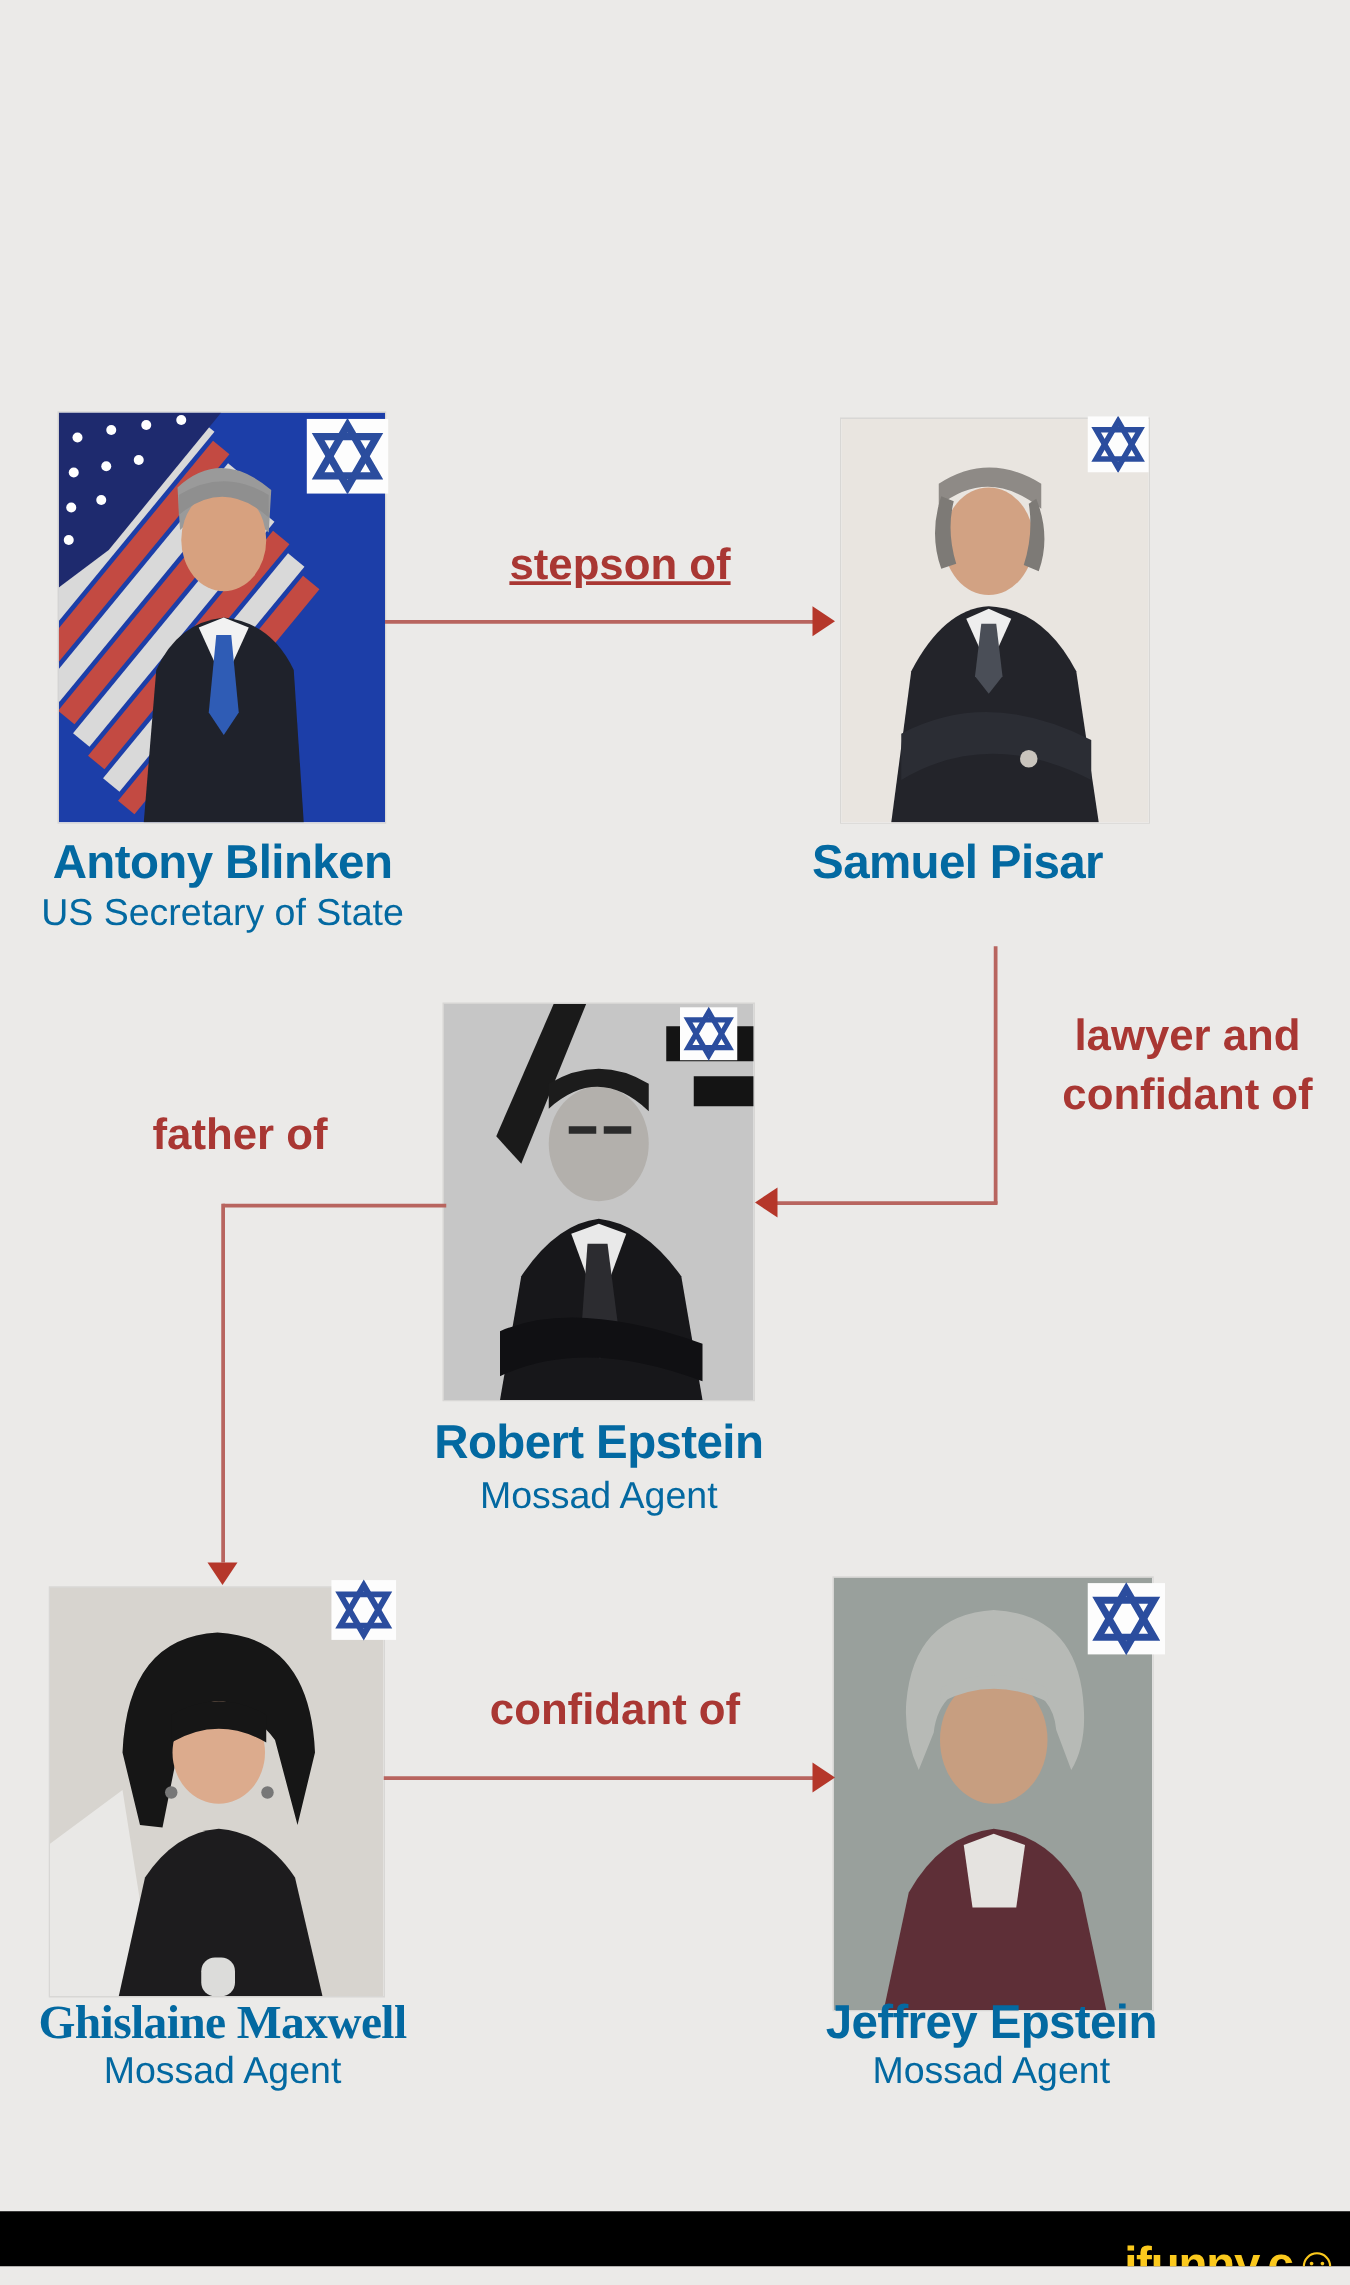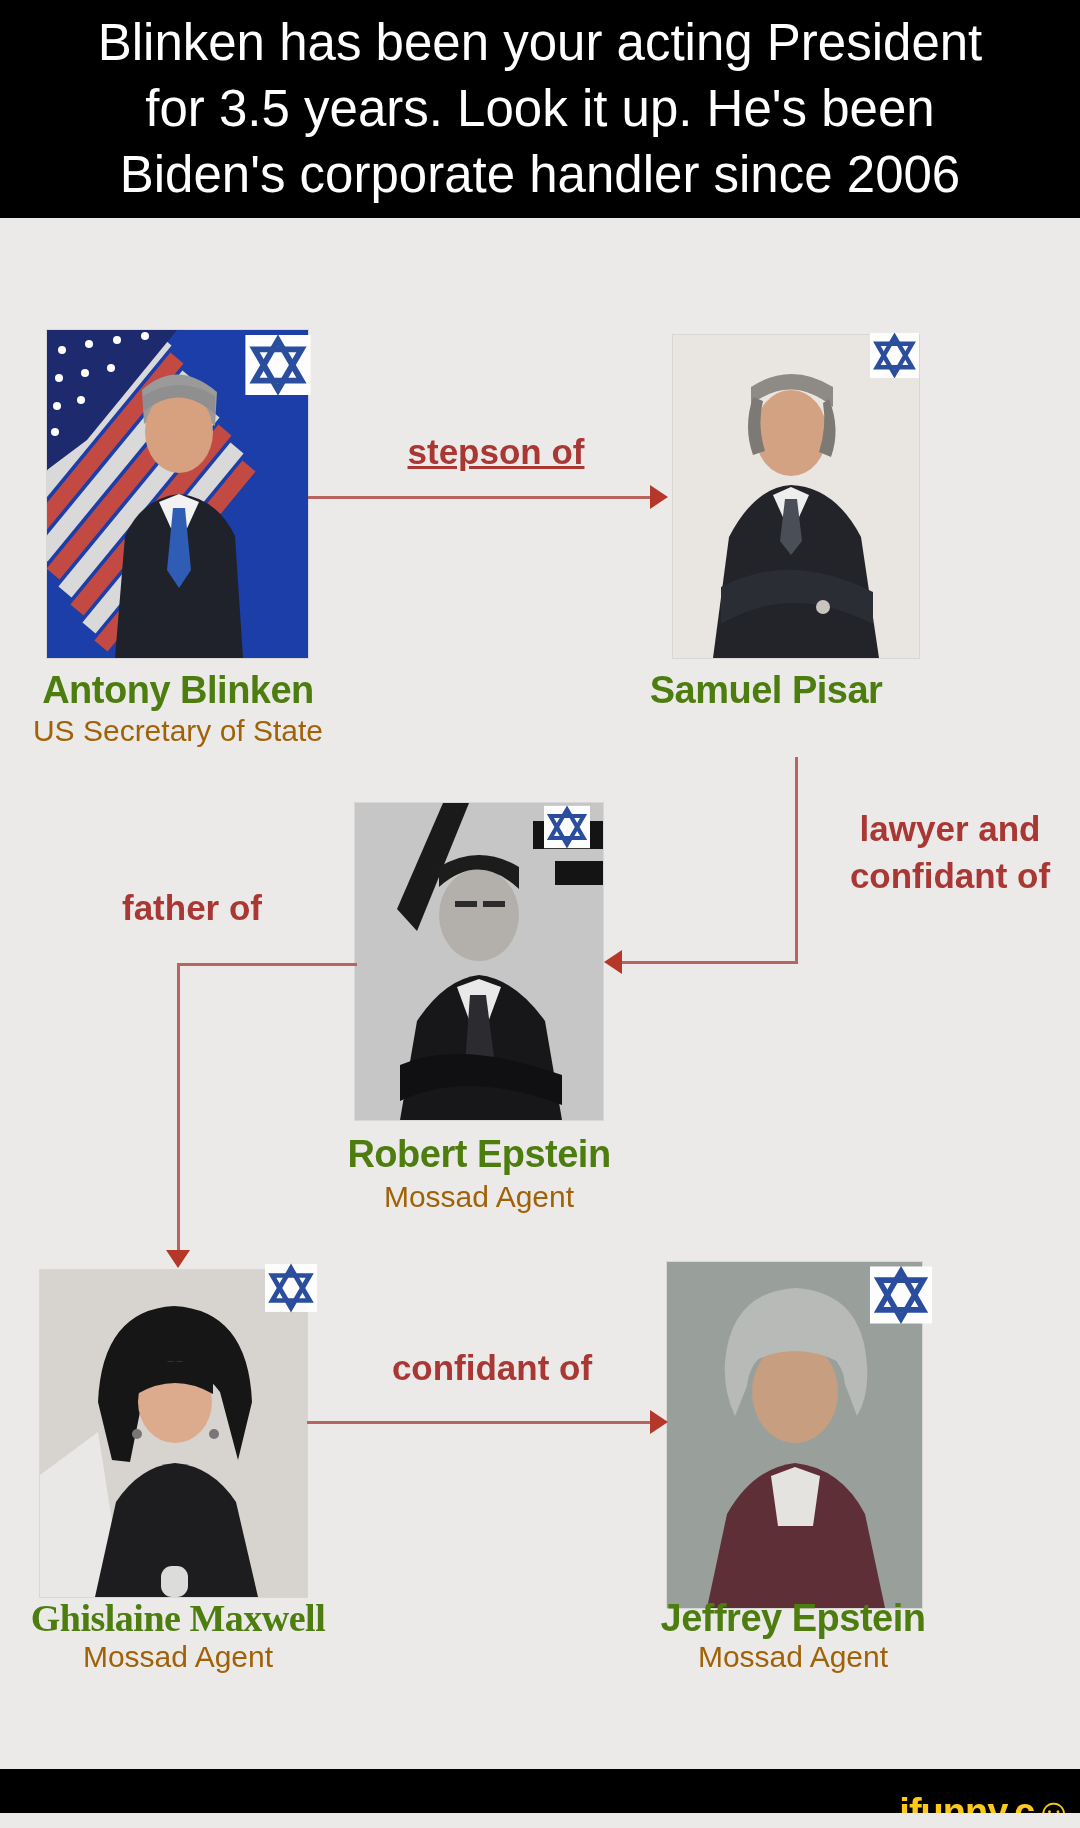--- a/index.html
+++ b/index.html
@@ -10,23 +10,23 @@
   .caption-bar{position:absolute;left:0;top:0;width:1080px;height:218px;background:#000;
                display:flex;flex-direction:column;justify-content:center;align-items:center;}
   .caption-line{color:#fff;font-size:51px;line-height:66px;font-weight:400;
                 text-align:center;white-space:nowrap;}
   
   .diagram{position:absolute;left:0;top:218px;width:1080px;height:1551px;background:#ebeae8;}
   .photo{position:absolute;overflow:hidden;box-shadow:0 0 0 1px rgba(0,0,0,0.08);}
   .photo svg{display:block;width:100%;height:100%;}
   .star{position:absolute;}
   .star svg{display:block;width:100%;height:100%;}
-  .name{position:absolute;font-size:38px;font-weight:bold;color:#4d7c0f;
+  .name{position:absolute;font-size:38px;font-weight:bold;color:#0369a1;
         line-height:44px;text-align:center;letter-spacing:-0.5px;}
-  .role{position:absolute;font-size:30px;font-weight:400;color:#a16207;
+  .role{position:absolute;font-size:30px;font-weight:400;color:#0369a1;
         line-height:34px;text-align:center;}
   .rel{position:absolute;font-size:35px;font-weight:bold;color:#a93733;
        line-height:47px;text-align:center;}
   .edge{position:absolute;background:#b8655f;}
   .arrow-right{position:absolute;width:0;height:0;
        border-top:12px solid transparent;border-bottom:12px solid transparent;
        border-left:18px solid #b5372a;}
   .arrow-left{position:absolute;width:0;height:0;
        border-top:12px solid transparent;border-bottom:12px solid transparent;
        border-right:18px solid #b5372a;}
@@ -38,25 +38,20 @@
               background:#000;overflow:hidden;}
   .watermark{position:absolute;right:8px;top:22px;color:#fbc91d;font-size:38px;
              font-weight:bold;letter-spacing:-1px;white-space:nowrap;}
   .watermark .smiley{font-weight:400;}
 </style>
 </head>
 <body>
 
 <div class="page">
 
-  <div class="caption-bar">
-    <div class="caption-line">Blinken has been your acting President</div>
-    <div class="caption-line">for 3.5 years. Look it up. He's been</div>
-    <div class="caption-line">Biden's corporate handler since 2006</div>
-  </div>
 
   <div class="diagram">
 
     <div class="photo" style="left:47px;top:112px;width:261px;height:328px;">
       <svg viewBox="0 0 261 328" preserveAspectRatio="none">
         <rect width="261" height="328" fill="#1c3ea8"></rect>
         <g stroke-width="17">
           <line x1="118" y1="10" x2="-30" y2="190" stroke="#d9d9d9"></line>
           <line x1="130" y1="28" x2="-18" y2="208" stroke="#c34a42"></line>
           <line x1="142" y1="46" x2="-6" y2="226" stroke="#d9d9d9"></line>

